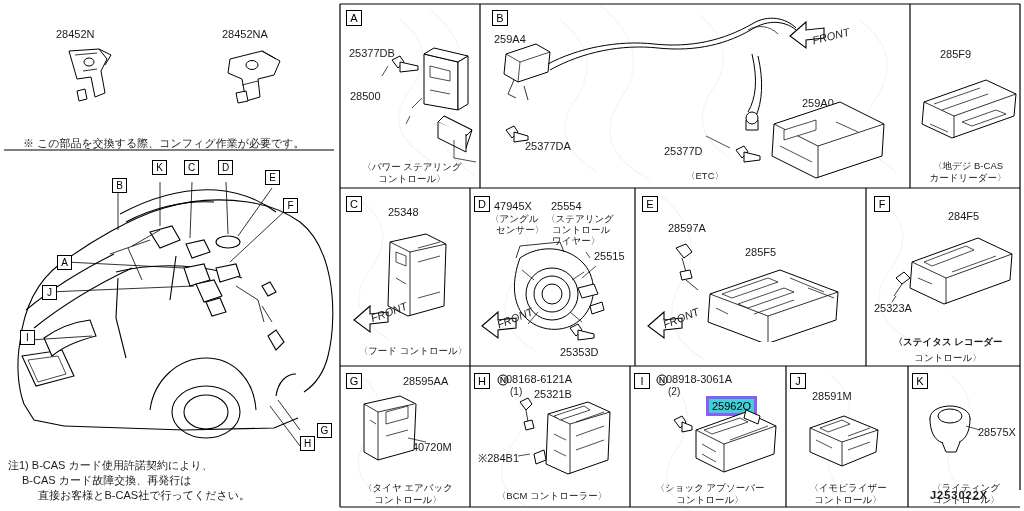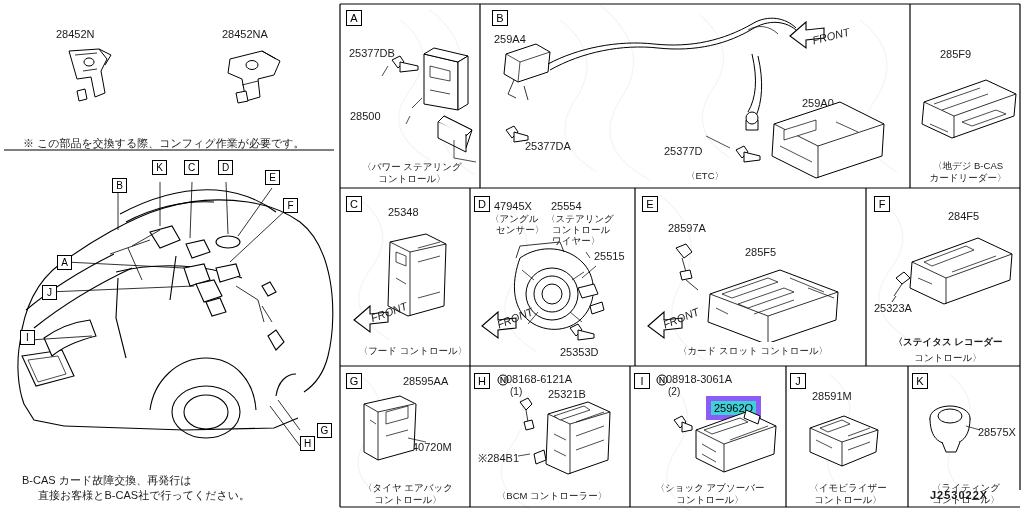--- a/index.html
+++ b/index.html
@@ -6,21 +6,21 @@
   body{width:1024px;height:511px;overflow:hidden;font-family:"Liberation Sans",sans-serif;color:#1a1a1a;}
   #root{position:relative;width:1024px;height:511px;}
   .abs{position:absolute;}
   .lbl{font-size:11px;letter-spacing:0px;white-space:nowrap;color:#1a1a1a;}
   .lbl-s{font-size:10px;white-space:nowrap;color:#1a1a1a;}
   .lbl-jp{font-size:9.5px;white-space:nowrap;color:#1a1a1a;margin-left:15px;}
   .keybox{border:1px solid #000;box-sizing:border-box;width:15px;height:15px;
           font-size:10px;line-height:13px;text-align:center;background:#fff;color:#000;}
   .keybox-lg{border:1px solid #000;box-sizing:border-box;width:16px;height:16px;
           font-size:11px;line-height:14px;text-align:center;background:#fff;color:#000;}
-  .hl{background:#3fd0d8;border:5px solid #8b5cf6;padding:1px 3px;font-size:11px;color:#000;}
+  .hl{background:#3fd0d8;border:3px solid #8b5cf6;padding:1px 3px;font-size:11px;color:#000;}
   svg{display:block;}
   .wm{position:absolute;left:0;top:0;pointer-events:none;opacity:.20;}
   .cap{font-size:9.5px;line-height:12px;text-align:center;color:#1a1a1a;}
   .note{font-size:11px;line-height:15px;color:#1a1a1a;}
   .arrowtext{font-size:11px;font-style:italic;}
 </style>
 </head>
 <body>
 
 <div id="root">
@@ -159,26 +159,27 @@
   <div class="abs keybox" style="left:218px;top:160px">D</div>
   <div class="abs keybox" style="left:265px;top:170px">E</div>
   <div class="abs keybox" style="left:112px;top:178px">B</div>
   <div class="abs keybox" style="left:283px;top:198px">F</div>
   <div class="abs keybox" style="left:57px;top:255px">A</div>
   <div class="abs keybox" style="left:42px;top:285px">J</div>
   <div class="abs keybox" style="left:20px;top:330px">I</div>
   <div class="abs keybox" style="left:317px;top:423px">G</div>
   <div class="abs keybox" style="left:300px;top:436px">H</div>
 
+  <div class="abs note" style="left:8px;top:458px;">注1) B-CAS カード使用許諾契約により、</div>
   <div class="abs note" style="left:38px;top:488px;">直接お客様とB-CAS社で行ってください。</div>
   <div class="abs note" style="left:22px;top:473px;">B-CAS カード故障交換、再発行は</div>
 
   <div class="abs keybox-lg" style="left:346px;top:10px">A</div>
   <div class="abs lbl" style="left:349px;top:47px">25377DB</div>
-  <div class="abs lbl" style="left:350px;top:110px">28500</div>
+  <div class="abs lbl" style="left:350px;top:90px">28500</div>
   <div class="abs lbl" style="left:525px;top:140px">25377DA</div>
   <svg class="abs" style="left:344px;top:20px" width="136" height="150">
     <g stroke="#000" fill="#fff" stroke-width="1">
 
       <path d="M48 40 l8 -4 l4 6 l-6 6 z"></path>
       <path d="M56 42 l18 4 l0 4 l-18 2 z"></path>
 
       <path d="M80 34 l34 8 l0 48 l-34 -6 z"></path>
       <path d="M80 34 l10 -6 l34 8 l-10 6 z"></path>
       <path d="M114 42 l10 -6 l0 48 l-10 6 z"></path>
@@ -345,21 +346,20 @@
       <path d="M130 46 l34 14" stroke-width=".7" fill="none"></path>
       <path d="M148 56 l26 10" stroke-width=".7" fill="none"></path>
     </g>
   </svg>
   <svg class="abs" style="left:644px;top:296px" width="64" height="46">
     <g stroke="#000" fill="#fff" stroke-width="1.1">
       <path d="M4 30 l16 -14 l0 8 l18 -2 l0 10 l-18 2 l0 8 z"></path>
     </g>
   </svg>
   <div class="abs arrowtext" style="left:662px;top:312px;transform:rotate(-22deg);">FRONT</div>
-  <div class="abs cap" style="left:648px;top:345px;width:210px;">〈カード スロット コントロール〉</div>
 
   <div class="abs keybox-lg" style="left:874px;top:196px">F</div>
   <div class="abs lbl" style="left:948px;top:210px">284F5</div>
   <div class="abs lbl" style="left:874px;top:302px">25323A</div>
   <svg class="abs" style="left:890px;top:222px" width="130" height="96">
     <g stroke="#000" fill="#fff" stroke-width="1">
       <path d="M22 40 l66 -24 l34 16 l-2 26 l-66 24 l-34 -16 z"></path>
       <path d="M22 40 l34 16 l66 -24" fill="none" stroke-width=".8"></path>
       <path d="M56 56 l0 26" fill="none" stroke-width=".8"></path>
       <path d="M34 40 l42 -16 l8 4 l-42 16 z" stroke-width=".7"></path>
@@ -393,21 +393,21 @@
 
   <div class="abs keybox-lg" style="left:474px;top:373px">H</div>
   <div class="abs lbl" style="left:506px;top:373px">08168-6121A</div>
   <svg class="abs" style="left:497px;top:374px" width="12" height="12">
     <g stroke="#000" fill="none" stroke-width="1">
         <circle cx="6" cy="6" r="5"></circle>
         <path d="M4 9 l0 -6 l4 6 l0 -6"></path>
       </g>
   </svg>
   <div class="abs lbl-s" style="left:510px;top:386px">(1)</div>
-  <div class="abs lbl" style="left:548px;top:388px">25321B</div>
+  <div class="abs lbl" style="left:534px;top:388px">25321B</div>
   <div class="abs lbl" style="left:478px;top:450px">※284B1</div>
   <svg class="abs" style="left:500px;top:392px" width="130" height="90">
     <g stroke="#000" fill="#fff" stroke-width="1">
 
       <path d="M20 10 l8 -4 l4 6 l-6 6 z"></path>
       <path d="M26 18 l2 12" fill="none" stroke-width=".8"></path>
       <path d="M24 30 l8 -2 l2 8 l-8 2 z"></path>
 
       <path d="M48 22 l40 -12 l22 10 l-2 48 l-40 14 l-22 -10 z"></path>
       <path d="M48 22 l22 10 l40 -12" fill="none" stroke-width=".8"></path>

